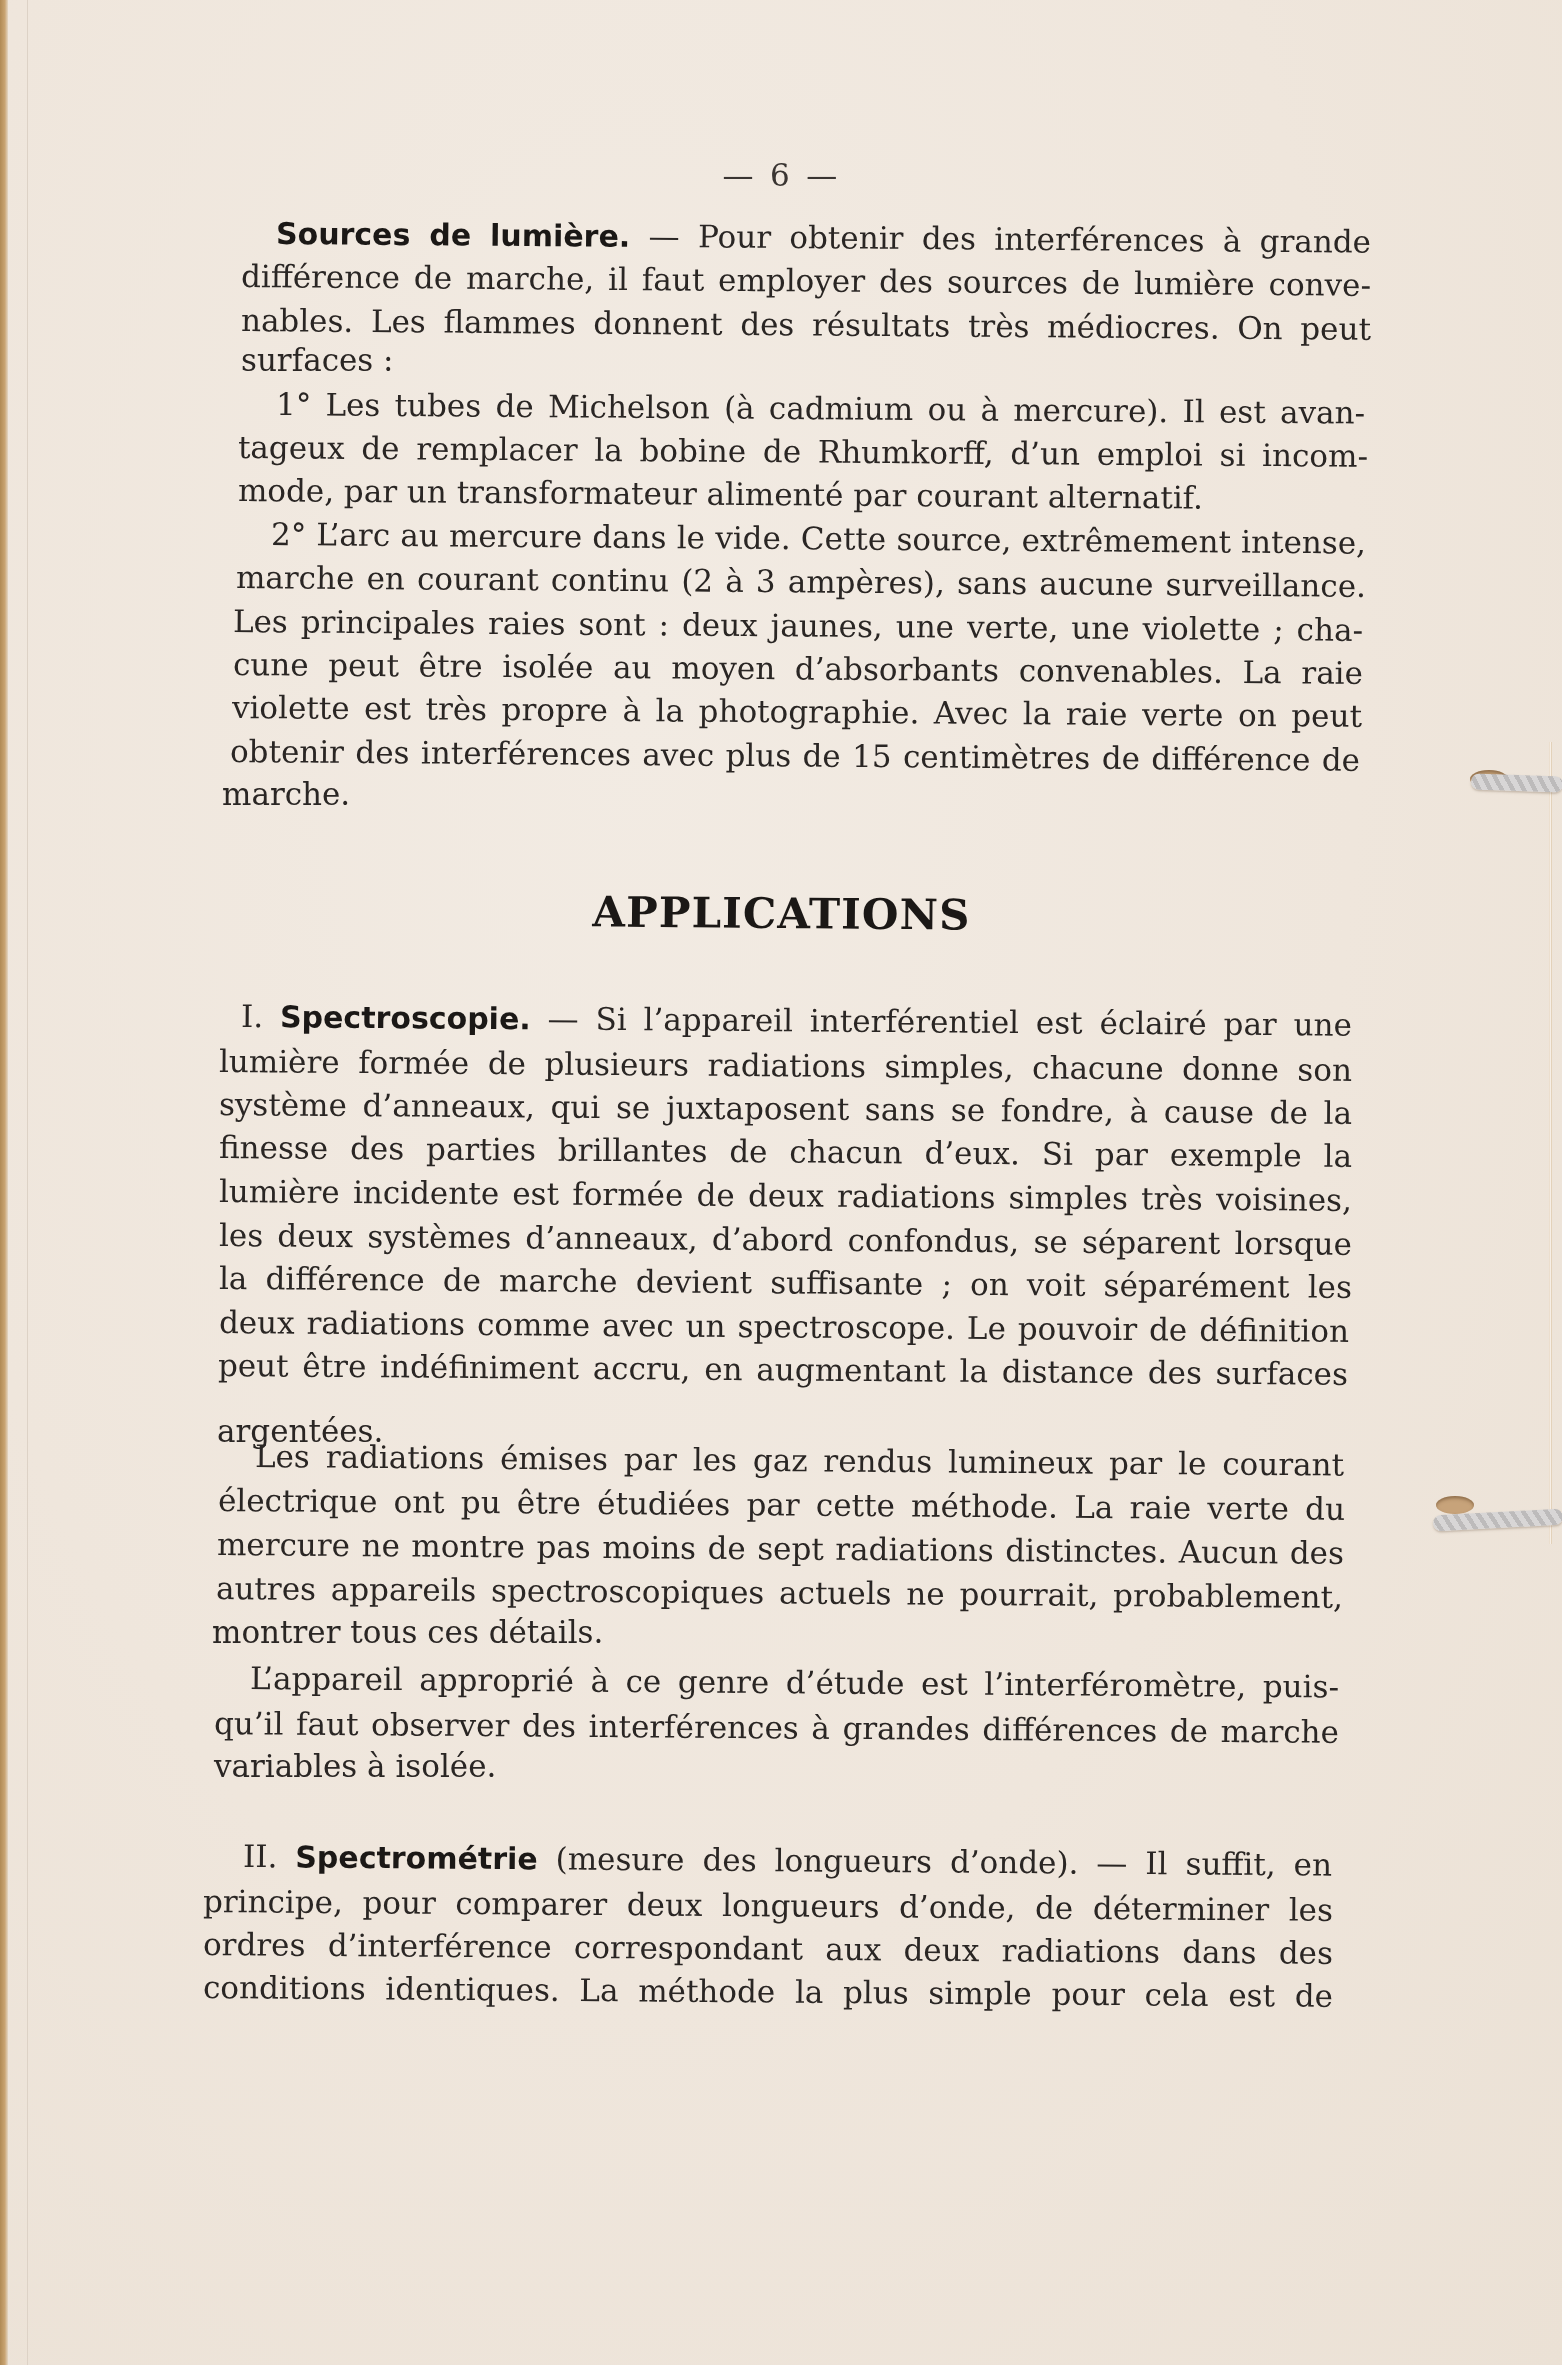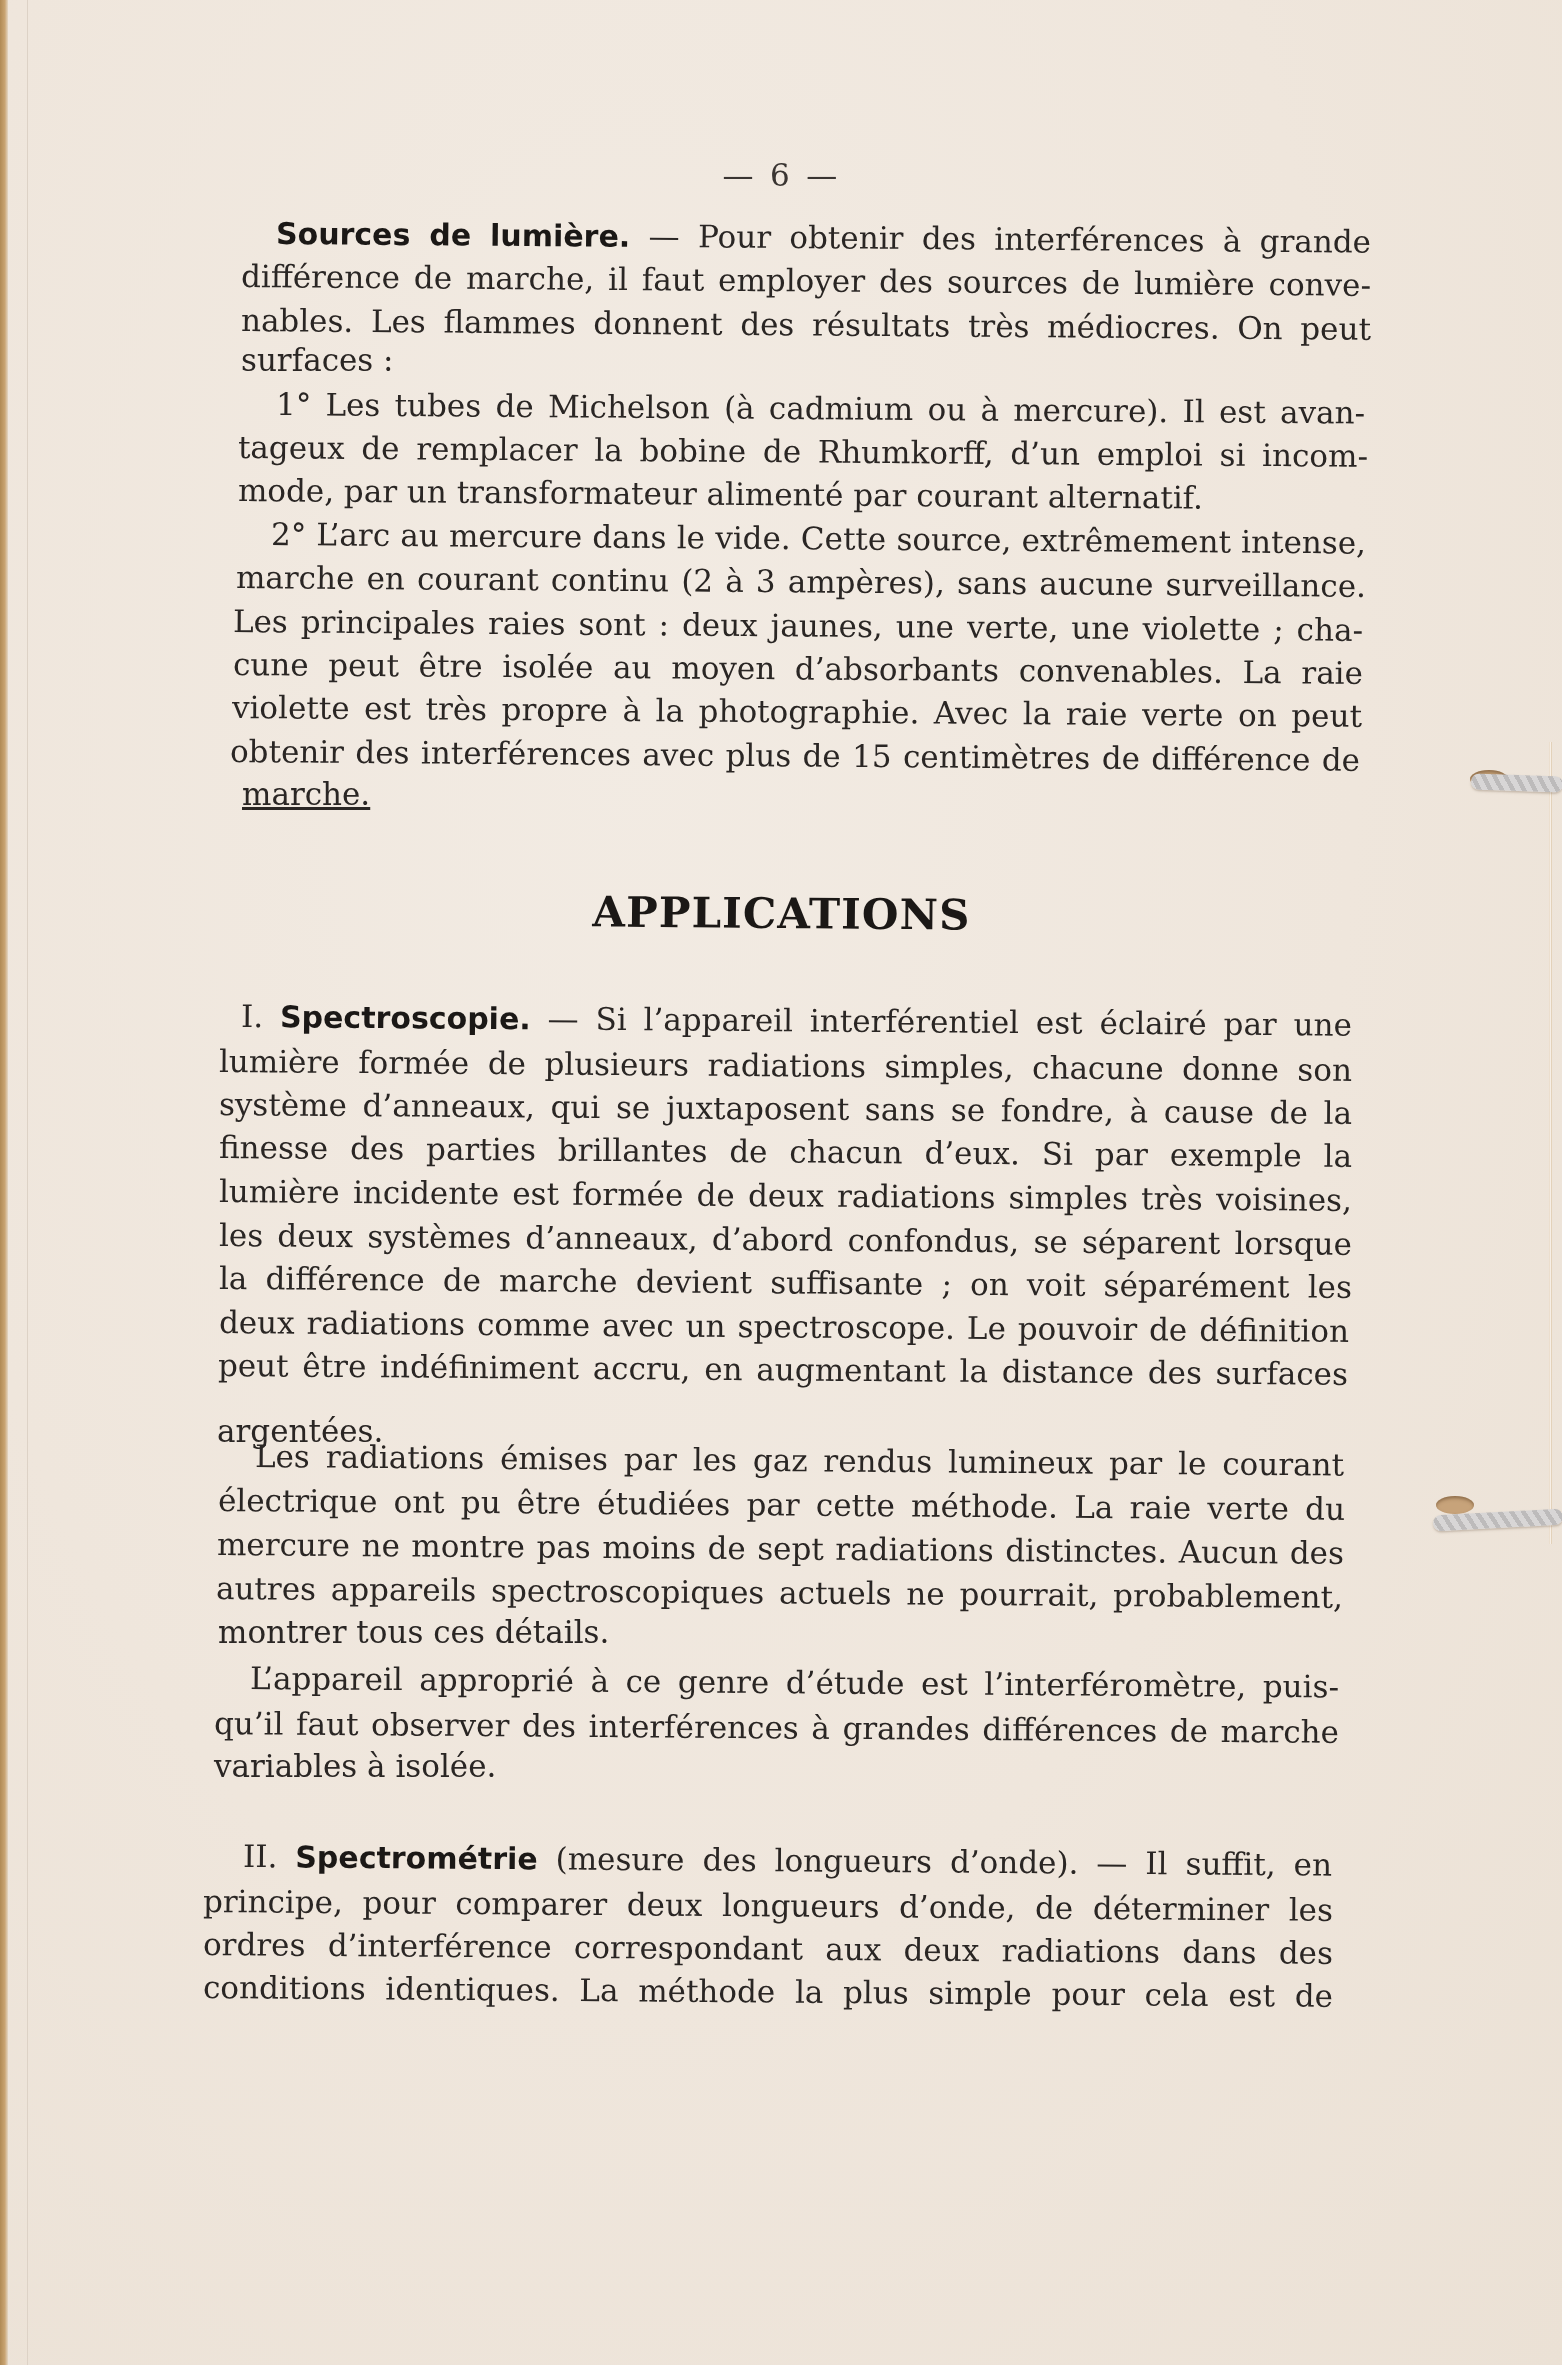--- a/index.html
+++ b/index.html
@@ -123,42 +123,42 @@
 <div class="line" style="left:276px; top:385px; width:1089px; transform:rotate(0.45deg);">1° Les tubes de Michelson (à cadmium ou à mercure). Il est avan-</div>
 <div class="line" style="left:238px; top:428px; width:1130px; transform:rotate(0.45deg);">tageux de remplacer la bobine de Rhumkorff, d’un emploi si incom-</div>
 <div class="line last" style="left:238px; top:471px; width:1130px; transform:rotate(0.45deg);">mode, par un transformateur alimenté par courant alternatif.</div>
 
 <div class="line" style="left:271px; top:515px; width:1095px; transform:rotate(0.45deg);">2° L’arc au mercure dans le vide. Cette source, extrêmement intense,</div>
 <div class="line" style="left:236px; top:558px; width:1130px; transform:rotate(0.45deg);">marche en courant continu (2 à 3 ampères), sans aucune surveillance.</div>
 <div class="line" style="left:233px; top:602px; width:1130px; transform:rotate(0.45deg);">Les principales raies sont : deux jaunes, une verte, une violette ; cha-</div>
 <div class="line" style="left:233px; top:645px; width:1130px; transform:rotate(0.45deg);">cune peut être isolée au moyen d’absorbants convenables. La raie</div>
 <div class="line" style="left:232px; top:688px; width:1130px; transform:rotate(0.45deg);">violette est très propre à la photographie. Avec la raie verte on peut</div>
 <div class="line" style="left:230px; top:732px; width:1130px; transform:rotate(0.45deg);">obtenir des interférences avec plus de 15 centimètres de différence de</div>
-<div class="line last" style="left:242px; top:775px; width:217px;text-decoration:underline;">marche.</div>
+<div class="line last" style="left:222px; top:775px; width:217px;">marche.</div>
 
 <div class="heading" style="transform:rotate(0.5deg); left:0;">APPLICATIONS</div>
 
 <div class="line" style="left:241px; top:997px; width:1111px; transform:rotate(0.45deg);">
   <span>I. </span><b>Spectroscopie.</b><span> — Si l’appareil interférentiel est éclairé par une</span>
 </div>
 <div class="line" style="left:219px; top:1042px; width:1133px; transform:rotate(0.45deg);">lumière formée de plusieurs radiations simples, chacune donne son</div>
 <div class="line" style="left:219px; top:1085px; width:1133px; transform:rotate(0.45deg);">système d’anneaux, qui se juxtaposent sans se fondre, à cause de la</div>
 <div class="line" style="left:219px; top:1128px; width:1133px; transform:rotate(0.45deg);">finesse des parties brillantes de chacun d’eux. Si par exemple la</div>
 <div class="line" style="left:219px; top:1172px; width:1133px; transform:rotate(0.45deg);">lumière incidente est formée de deux radiations simples très voisines,</div>
 <div class="line" style="left:219px; top:1216px; width:1133px; transform:rotate(0.45deg);">les deux systèmes d’anneaux, d’abord confondus, se séparent lorsque</div>
 <div class="line" style="left:219px; top:1259px; width:1133px; transform:rotate(0.45deg);">la différence de marche devient suffisante ; on voit séparément les</div>
 <div class="line" style="left:219px; top:1303px; width:1130px; transform:rotate(0.45deg);">deux radiations comme avec un spectroscope. Le pouvoir de définition</div>
 <div class="line" style="left:218px; top:1346px; width:1130px; transform:rotate(0.45deg);">peut être indéfiniment accru, en augmentant la distance des surfaces</div>
 <div class="line last" style="left:217px; top:1412px; width:217px;">argentées.</div>
 
 <div class="line" style="left:255px; top:1437px; width:1089px; transform:rotate(0.45deg);">Les radiations émises par les gaz rendus lumineux par le courant</div>
 <div class="line" style="left:218px; top:1481px; width:1127px; transform:rotate(0.45deg);">électrique ont pu être étudiées par cette méthode. La raie verte du</div>
 <div class="line" style="left:217px; top:1525px; width:1127px; transform:rotate(0.45deg);">mercure ne montre pas moins de sept radiations distinctes. Aucun des</div>
 <div class="line" style="left:216px; top:1569px; width:1127px; transform:rotate(0.45deg);">autres appareils spectroscopiques actuels ne pourrait, probablement,</div>
-<div class="line last" style="left:218px; top:1613px; width:379px;">montrer tous ces détails.</div>
+<div class="line last" style="left:212px; top:1613px; width:379px;">montrer tous ces détails.</div>
 
 <div class="line" style="left:250px; top:1659px; width:1089px; transform:rotate(0.45deg);">L’appareil approprié à ce genre d’étude est l’interféromètre, puis-</div>
 <div class="line" style="left:214px; top:1704px; width:1125px; transform:rotate(0.45deg);">qu’il faut observer des interférences à grandes différences de marche</div>
 <div class="line last" style="left:214px; top:1747px; width:379px;">variables à isolée.</div>
 
 <div class="line" style="left:243px; top:1837px; width:1089px; transform:rotate(0.45deg);">
   <span>II. </span><b>Spectrométrie</b><span> (mesure des longueurs d’onde). — Il suffit, en</span>
 </div>
 <div class="line" style="left:203px; top:1882px; width:1130px; transform:rotate(0.45deg);">principe, pour comparer deux longueurs d’onde, de déterminer les</div>
 <div class="line" style="left:203px; top:1925px; width:1130px; transform:rotate(0.45deg);">ordres d’interférence correspondant aux deux radiations dans des</div>

